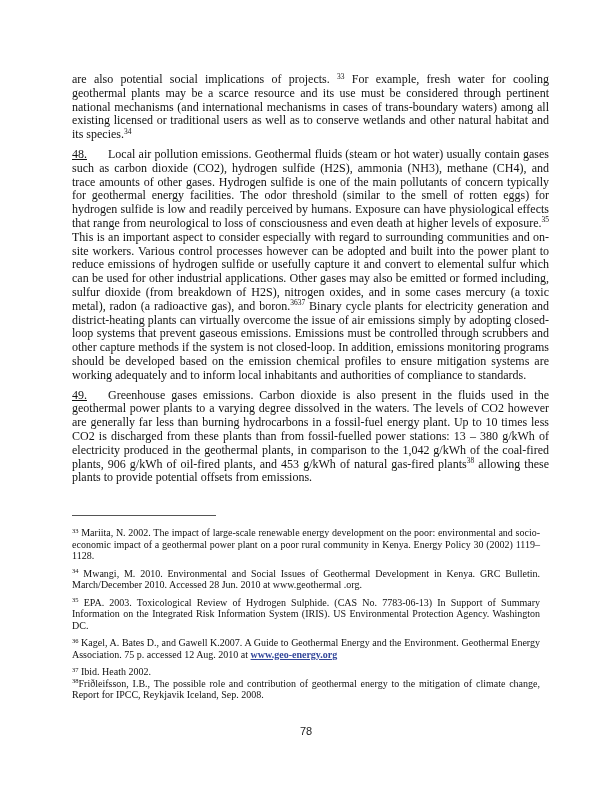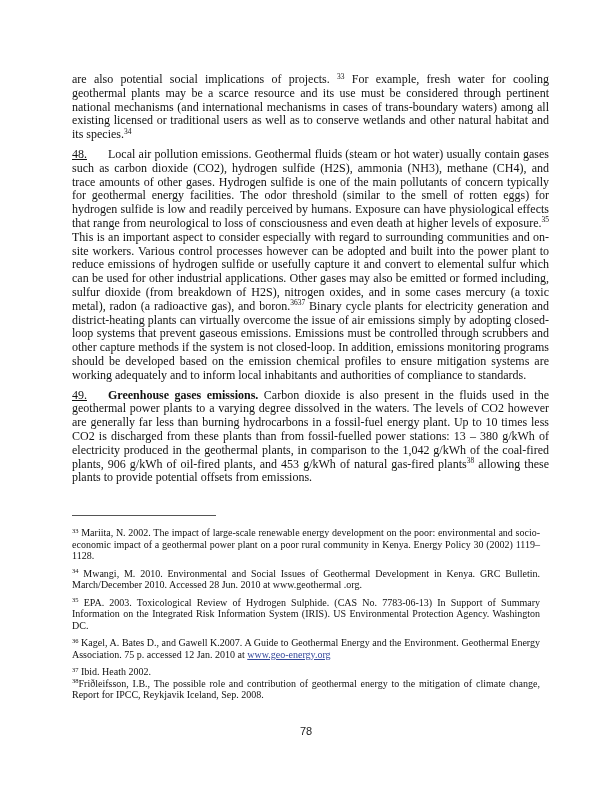--- a/index.html
+++ b/index.html
@@ -22,21 +22,21 @@
       text-align: justify;
     }
     .main p { margin: 0 0 6px 0; }
     .num { display: inline-block; width: 36px; text-decoration: underline; }
     .ref {
       font-size: 7.5px;
       line-height: 0;
       position: relative;
       top: -4.5px;
     }
-    .bold { font-weight: bold; }
+    .bold { font-weight: normal; }
     .separator {
       position: absolute;
       left: 72px;
       top: 515px;
       width: 144px;
       height: 0;
       border-top: 1px solid #555555;
     }
     .footnotes {
       position: absolute;
@@ -48,21 +48,21 @@
       text-align: justify;
     }
     .fn { margin: 0 0 6px 0; }
     .fn.tight { margin-bottom: 0; }
     .fn-ref {
       font-size: 6.5px;
       line-height: 0;
       position: relative;
       top: -3.5px;
     }
-    .fn-link { color: #33479a; text-decoration: underline; }
+    .fn-link { color: #33479a; text-decoration: underline; font-weight: bold; }
     .pagenum {
       position: absolute;
       top: 725px;
       left: 0;
       width: 612px;
       text-align: center;
       font-family: "Liberation Sans", sans-serif;
       font-size: 11px;
       color: #222222;
     }
@@ -79,19 +79,19 @@
 
     <p><span class="num">49.</span><span class="bold">Greenhouse gases emissions.</span><span> Carbon dioxide is also present in the fluids used in the geothermal power plants to a varying degree dissolved in the waters. The levels of CO2 however are generally far less than burning hydrocarbons in a fossil-fuel energy plant. Up to 10 times less CO2 is discharged from these plants than from fossil-fuelled power stations: 13 – 380 g/kWh of electricity produced in the geothermal plants, in comparison to the 1,042 g/kWh of the coal-fired plants, 906 g/kWh of oil-fired plants, and 453 g/kWh of natural gas-fired plants</span><span class="ref">38</span><span> allowing these plants to provide potential offsets from emissions.</span></p>
   </div>
 
   <div class="separator"></div>
 
   <div class="footnotes">
     <div class="fn"><span class="fn-ref">33</span><span> Mariita, N. 2002. The impact of large-scale renewable energy development on the poor: environmental and socio-economic impact of a geothermal power plant on a poor rural community in Kenya. Energy Policy 30 (2002) 1119–1128.</span></div>
     <div class="fn"><span class="fn-ref">34</span><span> Mwangi, M. 2010. Environmental and Social Issues of Geothermal Development in Kenya. GRC Bulletin. March/December 2010. Accessed 28 Jun. 2010 at www.geothermal .org.</span></div>
     <div class="fn"><span class="fn-ref">35</span><span> EPA. 2003. Toxicological Review of Hydrogen Sulphide. (CAS No. 7783-06-13) In Support of Summary Information on the Integrated Risk Information System (IRIS). US Environmental Protection Agency. Washington DC.</span></div>
-    <div class="fn"><span class="fn-ref">36</span><span> Kagel, A. Bates D., and Gawell K.2007. A Guide to Geothermal Energy and the Environment. Geothermal Energy Association. 75 p. accessed 12 Jan. 2010 at </span><span class="fn-link" style="color: rgb(51, 71, 154);">www.geo-energy.org</span></div>
+    <div class="fn"><span class="fn-ref">36</span><span> Kagel, A. Bates D., and Gawell K.2007. A Guide to Geothermal Energy and the Environment. Geothermal Energy Association. 75 p. accessed 12 Aug. 2010 at </span><span class="fn-link" style="color: rgb(51, 71, 154);">www.geo-energy.org</span></div>
     <div class="fn tight"><span class="fn-ref">37</span><span> Ibid. Heath 2002.</span></div>
     <div class="fn"><span class="fn-ref">38</span><span>Friðleifsson, I.B., The possible role and contribution of geothermal energy to the mitigation of climate change, Report for IPCC, Reykjavik Iceland, Sep. 2008.</span></div>
   </div>
 
   <div class="pagenum">78</div>
 </div>
 
 </body></html>

